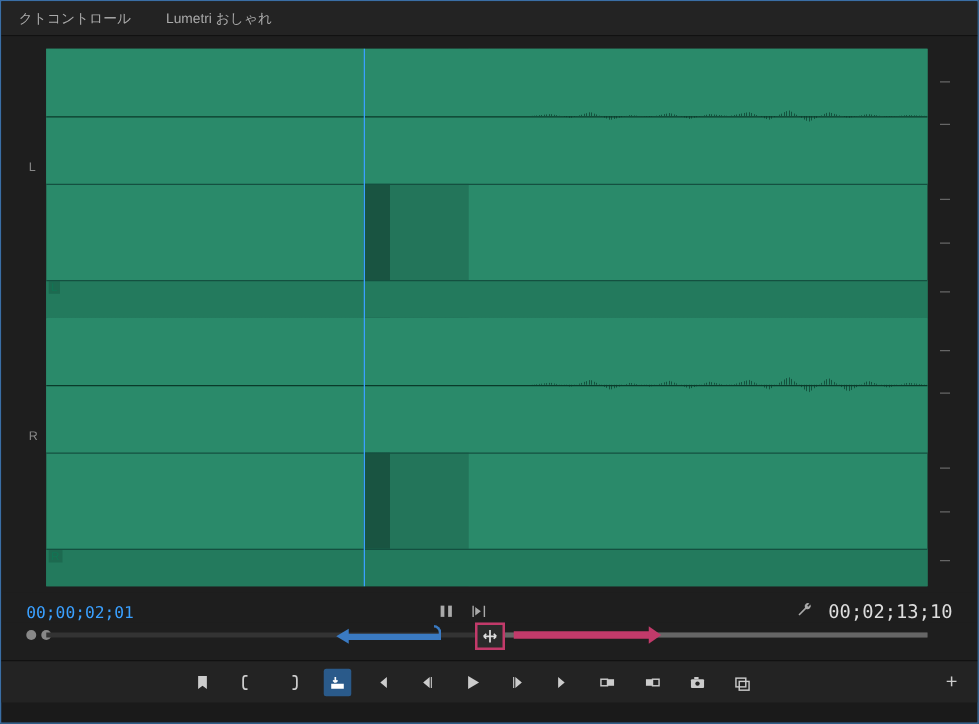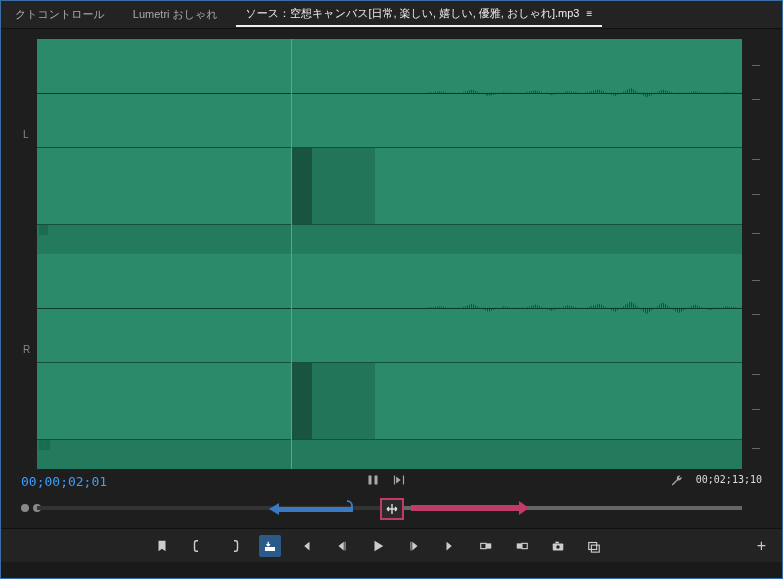--- a/index.html
+++ b/index.html
@@ -108,27 +108,27 @@
     left: 36%;
   }
   .vranges {
     width: 20px;
     position: relative;
   }
   .vtick {
     position:absolute; right:2px; width:8px; height:1px; background:#666;
   }
   .timecode-row {
-    display:flex; align-items:flex-start; height:24px;
+    display:flex; align-items:flex-end; height:24px;
     padding: 0 20px;
     background:#1e1e1e;
     gap:8px;
   }
   .tc-left { color:#3aa0ff; font-family: "Consolas", monospace; font-size:13px; }
-  .tc-right { color:#ddd; font-family: "Consolas", monospace; font-size:10px; margin-left:auto; }
+  .tc-right { color:#ddd; font-family: "Consolas", monospace; font-size:15px; margin-left:auto; }
   .tc-icon { color:#aaa; font-size:12px; padding:0 4px; cursor:pointer; }
   .tc-spacer-center { flex:1; display:flex; justify-content:center; gap:6px; }
   .scrub-row {
     position:relative;
     height:30px;
     background:#1e1e1e;
     padding: 0 20px;
   }
   .scrub-track {
     position:absolute; left:36px; right:40px; top:8px; height:4px;
@@ -188,24 +188,20 @@
   .tbtn.active svg { fill:#fff; }
   .plus-btn { margin-left:auto; font-size:16px; color:#ccc; cursor:pointer; }
   .left-pad { width:120px; }
 </style>
 </head>
 <body>
 
 <div class="tabs">
   <div class="tab">クトコントロール</div>
   <div class="tab">Lumetri おしゃれ</div>
-  <div class="tab active">
-    <span>ソース：空想キャンバス[日常, 楽しい, 嬉しい, 優雅, おしゃれ].mp3</span>
-    <span class="tab-menu-icon">≡</span>
-  </div>
 
 </div>
 
 <div class="waveform-area">
   <div class="wave-container">
     <div class="channel-labels">
       <span class="ch-label" style="top:21%">L</span>
       <span class="ch-label" style="top:71%">R</span>
     </div>
     <div class="waves">

